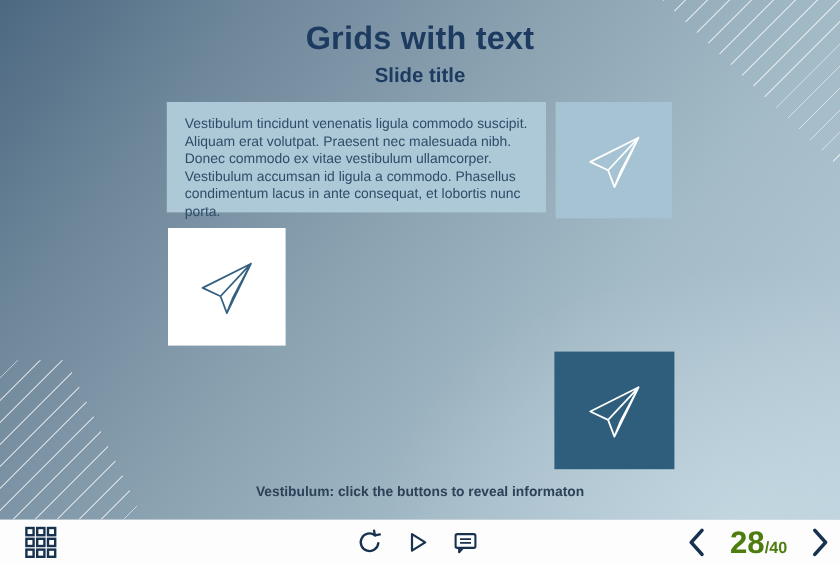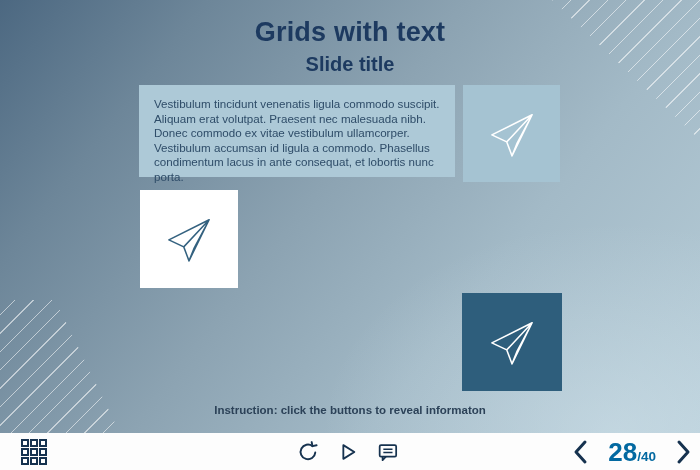--- a/index.html
+++ b/index.html
@@ -14,21 +14,21 @@
       linear-gradient(128deg,#4c6881 0%,#6d8699 20%,#8ca3b2 45%,#a3bac7 68%,#b7cdd8 100%);
   }
   .deco{position:absolute;
     background:repeating-linear-gradient(135deg,rgba(255,255,255,.55) 0px,rgba(255,255,255,.55) 1px,rgba(255,255,255,0) 1px,rgba(255,255,255,0) 13px);}
   .deco-tr{right:0;top:0;width:148px;height:140px;clip-path:polygon(0 0,100% 0,100% 100%);}
   .deco-bl{left:0;top:296px;width:120px;height:137px;clip-path:polygon(0 3%,46% 3%,100% 100%,0 100%);}
 
   .slide-title{position:absolute;left:0;top:17px;width:700px;margin:0;text-align:center;
     font-size:27px;font-weight:700;color:#1d3a60;letter-spacing:.2px;}
   .slide-subtitle{position:absolute;left:0;top:53px;width:700px;margin:0;text-align:center;
-    font-size:20px;font-weight:700;color:#1d3a60;}
+    font-size:17px;font-weight:700;color:#1d3a60;}
 
   .text-block{position:absolute;left:139px;top:85px;width:316px;height:92px;box-sizing:border-box;
     background:#adc9d7;padding:12px 14px 0 15px;}
   .text-block p{margin:0;font-size:11.6px;line-height:1.26;color:#2e4c68;font-weight:400;}
 
   .tile{position:absolute;display:flex;align-items:center;justify-content:center;cursor:pointer;}
   .tile svg{display:block;}
   .tile-light{left:463px;top:85px;width:97px;height:97px;background:#a5c3d2;color:#ffffff;}
   .tile-white{left:140px;top:190px;width:98px;height:98px;background:#ffffff;color:#33617f;}
   .tile-dark{left:462px;top:293px;width:100px;height:98px;background:#2e5e7c;color:#ffffff;}
@@ -43,21 +43,21 @@
   .menu-btn{position:absolute;left:20px;top:5px;width:28px;height:28px;}
   .grid-icon{display:grid;grid-template-columns:repeat(3,8px);grid-auto-rows:8px;gap:1px;}
   .grid-icon i{display:block;box-sizing:border-box;border:2.5px solid #16324f;background:#fff;}
 
   .center-controls{position:absolute;left:50%;top:0;height:37px;transform:translateX(-52%);
     display:flex;align-items:center;gap:16px;}
   .center-controls .bar-btn{width:24px;height:24px;}
 
   .nav-controls{position:absolute;right:6px;top:0;height:37px;display:flex;align-items:center;gap:16px;}
   .nav-controls .bar-btn{width:22px;height:26px;}
-  .page-counter{color:#0369a1;white-space:nowrap;line-height:1;display:flex;align-items:baseline;justify-content:space-between;}
+  .page-counter{color:#4d7c0f;white-space:nowrap;line-height:1;display:flex;align-items:baseline;justify-content:space-between;}
   .page-counter .cur{font-size:26px;font-weight:700;}
   .page-counter .tot{font-size:13.5px;font-weight:700;margin-left:0;}
 </style>
 </head>
 <body>
 
 <div class="stage">
 
   <div class="slide">
     <div class="deco deco-tr"></div>
@@ -81,21 +81,21 @@
         <path d="M55 10 L9 33 L26 41 Z M26 41 L32 57 L55 10 M32 57 L38 42 L55 10"></path>
       </svg>
     </div>
 
     <div class="tile tile-dark">
       <svg width="56" height="56" viewBox="0 0 64 64" fill="none" stroke="currentColor" stroke-width="1.7" stroke-linejoin="round" stroke-linecap="round">
         <path d="M55 10 L9 33 L26 41 Z M26 41 L32 57 L55 10 M32 57 L38 42 L55 10"></path>
       </svg>
     </div>
 
-    <div class="instruction">Instruction: click the buttons to reveal informaton</div>
+    <div class="instruction">Vestibulum: click the buttons to reveal informaton</div>
   </div>
 
   <div class="player-bar">
 
     <button class="bar-btn menu-btn">
       <span class="grid-icon">
         <i></i>
           <i></i>
           <i></i>
           <i></i>

